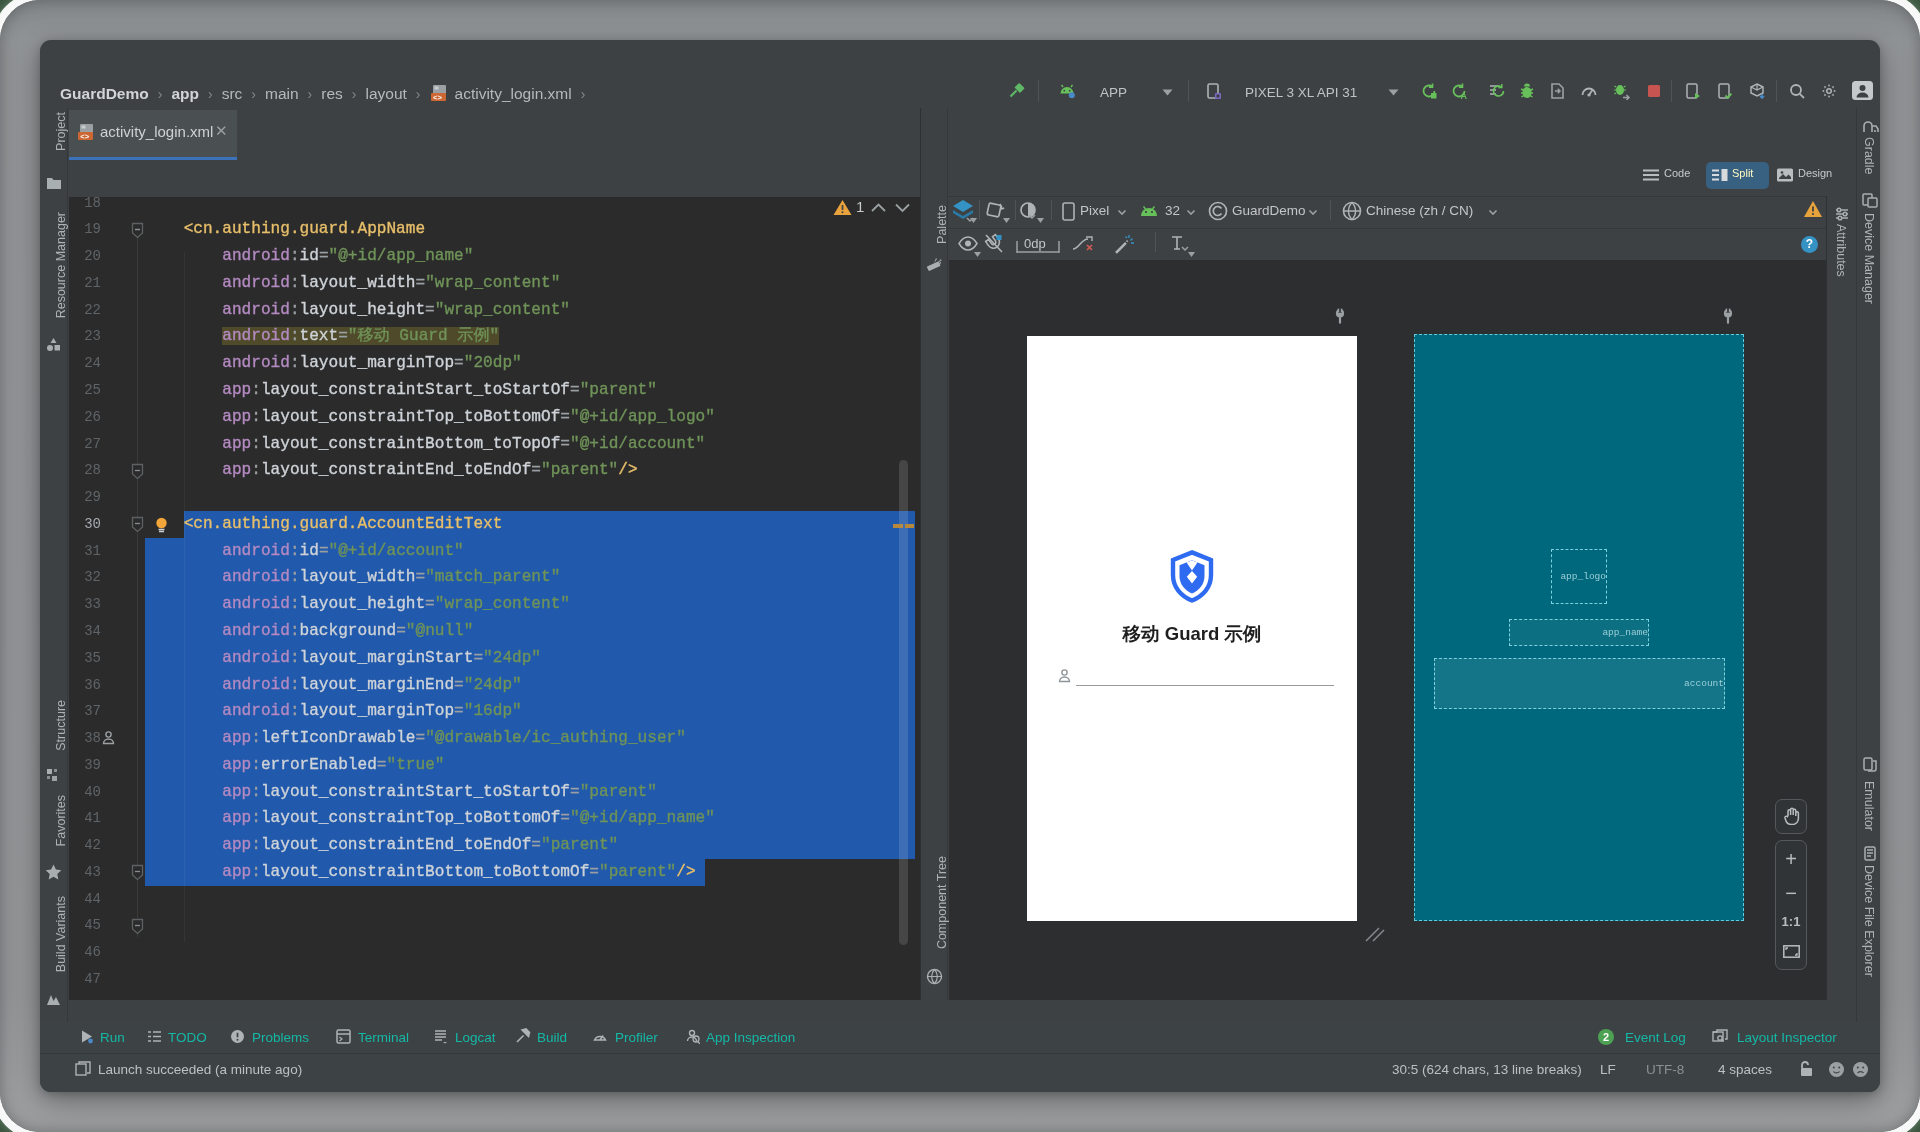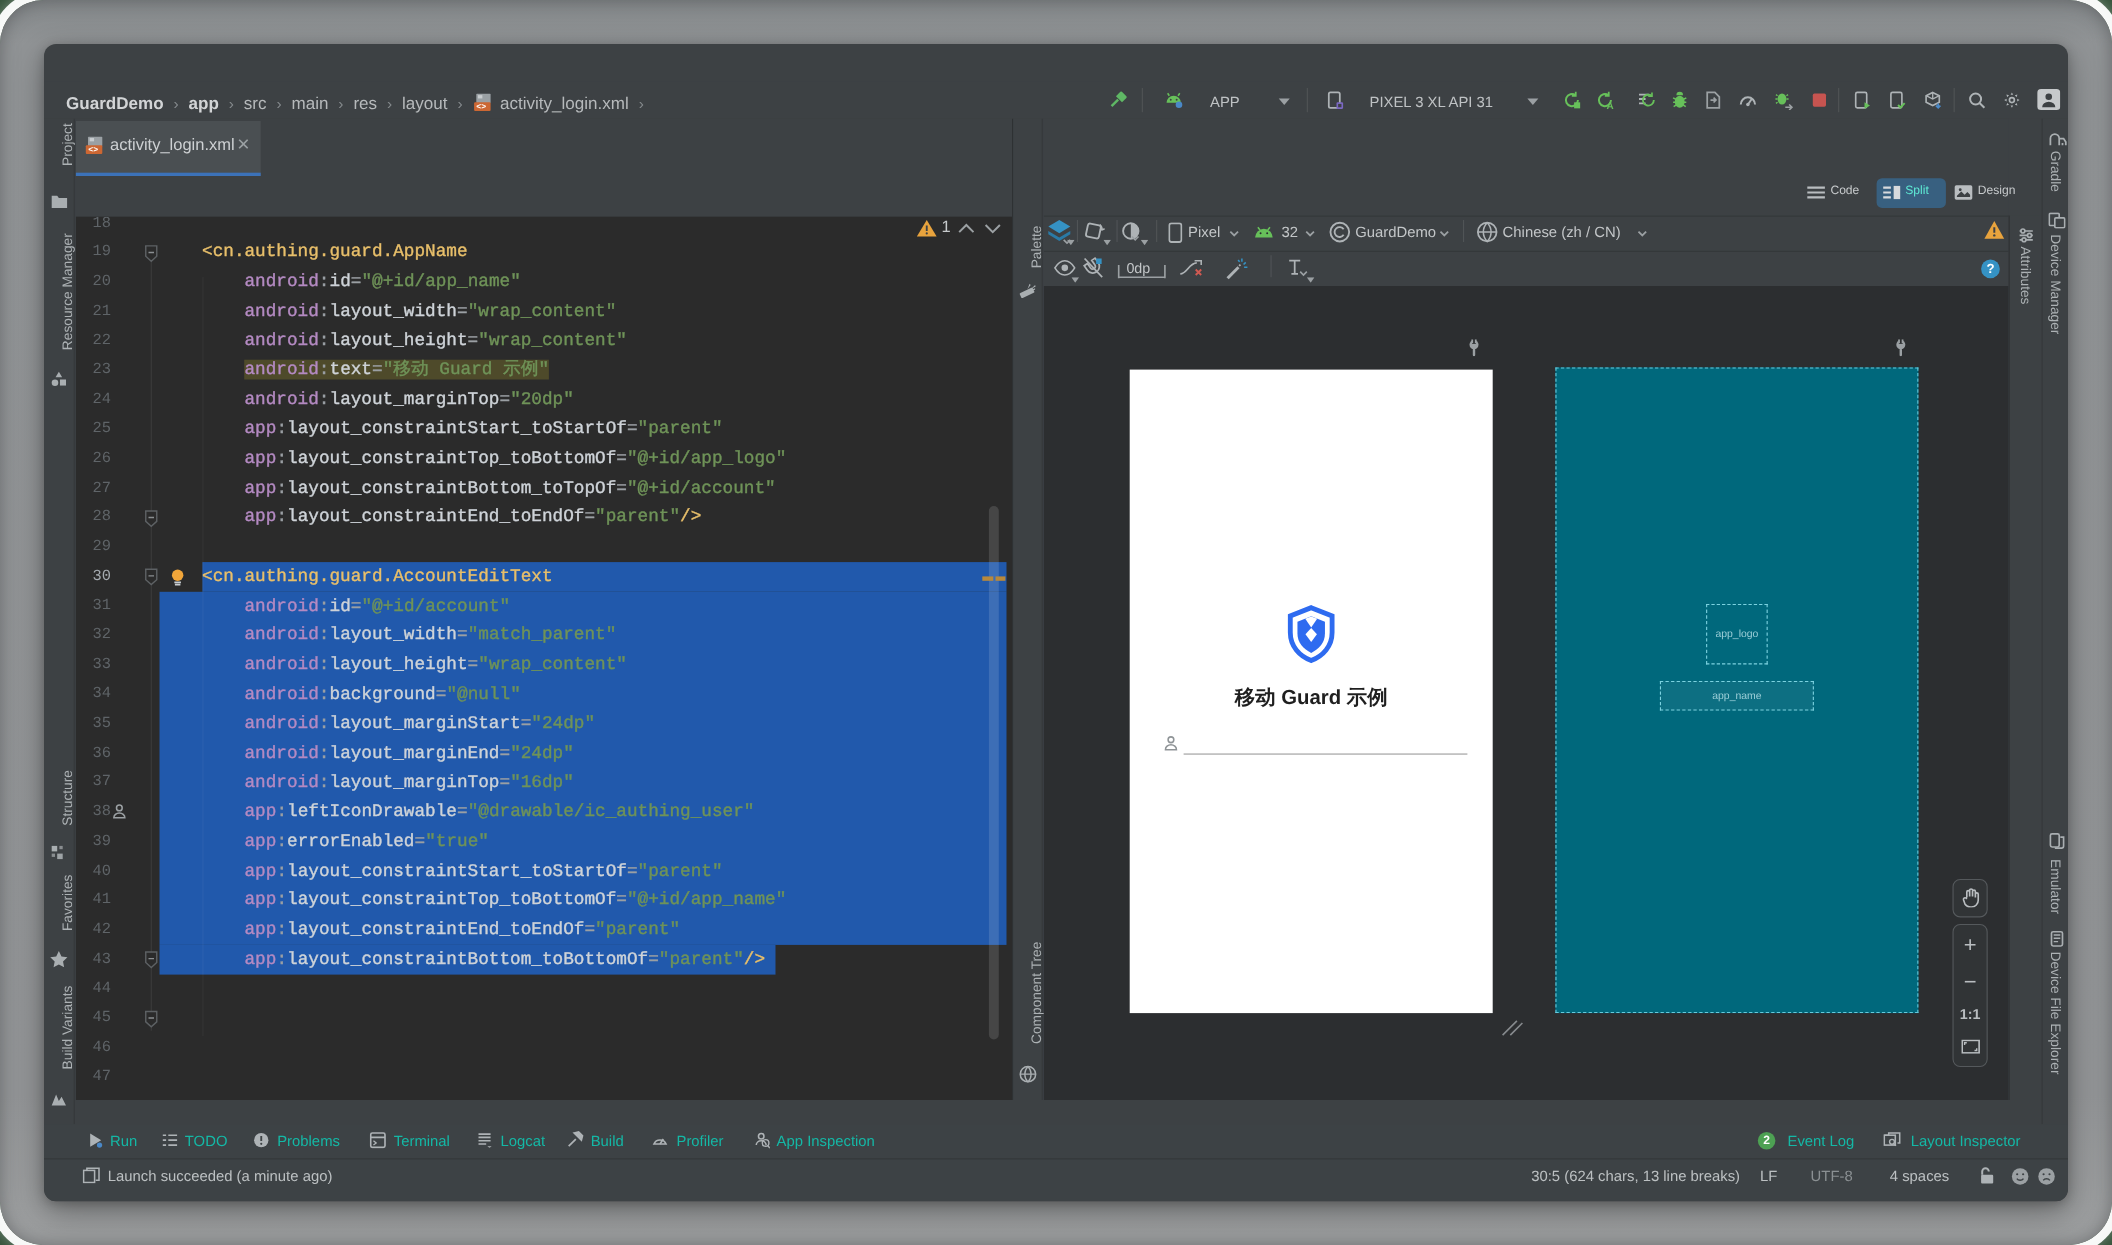--- a/index.html
+++ b/index.html
@@ -60,21 +60,21 @@
 .splitbtn { position:absolute; left:1666px; top:122px; width:63px; height:27px; border-radius:5px; background:#386080; }
 .dh2t { position:absolute; top:163px; font-size:13.5px; color:#c3c6c8; }
 .qm { position:absolute; left:1761px; top:196px; width:17px; height:17px; border-radius:50%; background:#3592c4;
    color:#fff; font-size:12px; font-weight:bold; text-align:center; line-height:17px; }
 #dhline1 { position:absolute; left:909px; top:156px; width:877px; height:1px; background:#34383a; }
 #dhline2 { position:absolute; left:909px; top:188px; width:877px; height:1px; background:#34383a; }
 
 .phone { position:absolute; left:987px; top:296px; width:330px; height:585px; background:#fff; }
 .ptitle { position:absolute; left:987px; top:581px; width:330px; text-align:center; font-size:18.5px; font-weight:bold; color:#1f1f1f; }
 .bp { position:absolute; left:1374px; top:294px; width:330px; height:587px; background:#00687c; outline:1px dashed #66cbdd; outline-offset:-1px; }
-.bpbox { position:absolute; border:1px dashed #7cd2e0; color:#9ccfd8; font-size:9.5px; text-align:center; display:flex; align-items:center; justify-content:center; }
+.bpbox { position:absolute; border:1px dashed #7cd2e0; color:#9ccfd8; font-size:9.5px; text-align:center; display:flex; align-items:center; justify-content:flex-end;font-family:Liberation Mono, monospace; }
 .zbtn { position:absolute; width:32px; border:1px solid #55595c; border-radius:7px; background:#313436; }
 .zi { position:absolute; left:1735px; width:32px; text-align:center; font-size:20px; color:#b9bdc0; }
 
 #astripe { position:absolute; left:1786px; top:156px; width:30px; bottom:92px; background:#3d4144; border-left:1px solid #2e3133; }
 #rstripe { position:absolute; left:1816px; top:68px; width:24px; bottom:70px; background:#3d4144; border-left:1px solid #35383b; }
 
 .bcrumb { position:absolute; left:29px; top:960px; width:1787px; height:22px; background:#2f3335; font-size:13.5px; color:#b4b8ba; padding-left:79px; line-height:21px; }
 .csep2 { color:#87898b; margin:0 10px; }
 #btoolbar { position:absolute; left:0; top:982px; width:100%; height:31px; background:#3d4245; }
 .bbt { position:absolute; top:990px; font-size:13.5px; color:#14b8a6; }
@@ -372,21 +372,21 @@
       </g>
     </svg>
     <div class="dh1t" style="left:1624px">Code</div>
     <div class="splitbtn"></div>
     <svg width="17" height="16" viewBox="0 0 17 16" style="position:absolute;left:1671px;top:128px">
       <g stroke="#d7dadd" stroke-width="2">
         <path d="M1 2.5 h7 M1 7 h7 M1 11.5 h7"></path>
       </g>
       <rect x="10.5" y="1" width="6" height="12" fill="#d7dadd"></rect>
     </svg>
-    <div class="dh1t" style="left:1692px;color:#5eead4">Split</div>
+    <div class="dh1t" style="left:1692px;color:#fef9c3">Split</div>
     <svg width="18" height="17" viewBox="0 0 18 17" style="position:absolute;left:1736px;top:127px">
       <rect x="1" y="1.5" width="16" height="13" rx="1.5" fill="#b9bdc0"></rect>
       <path d="M3 11 l4 -4 l3 3 l2.5 -2.5 l2.5 2.5 v2 H3z" fill="#3d4144"></path>
       <circle cx="6" cy="5.5" r="1.3" fill="#3d4144"></circle>
     </svg>
     <div class="dh1t" style="left:1758px">Design</div>
     <svg width="24" height="26" viewBox="0 0 24 26" style="position:absolute;left:911px;top:158px">
       <path d="M12 2 L22 8 L12 14 L2 8z" fill="#3592c4"></path>
       <path d="M2 12 l10 6 l10 -6 v3 l-10 6 l-10 -6z" fill="#2a7aa6"></path>
       <path d="M16 20 l3 3 l3 -3" fill="none" stroke="#9ba0a3" stroke-width="1.5"></path>
@@ -515,20 +515,23 @@
       <path d="M2.5 13.5 a5 4.5 0 0 1 10 0z" fill="none" stroke="#8f9497" stroke-width="1.4"></path>
     </svg>
     <div style="position:absolute;left:1036px;top:645px;width:258px;height:1px;background:#9b9b9b"></div>
     <div class="bp"></div>
     <div class="bpbox" style="left:1511px;top:509px;width:56px;height:55px">
       <span>app_logo</span>
     </div>
     <div class="bpbox" style="left:1469px;top:579px;width:140px;height:27px;background:rgba(255,255,255,0.05)">
       <span>app_name</span>
     </div>
+    <div class="bpbox" style="left:1394px;top:618px;width:291px;height:51px;background:#147488">
+      <span>account</span>
+    </div>
     <svg width="22" height="16" viewBox="0 0 22 16" style="position:absolute;left:1324px;top:886px">
       <path d="M2 15 L15 2 M9 15 L20 4" stroke="#85898c" stroke-width="1.5"></path>
     </svg>
     <div class="zbtn" style="left:1735px;top:759px;height:35px"></div>
     <svg width="17" height="18" viewBox="0 0 17 18" style="position:absolute;left:1743px;top:767px">
       <path d="M5 9 V4 a1.3 1.3 0 0 1 2.6 0 M7.6 8 V2.5 a1.3 1.3 0 0 1 2.6 0 M10.2 8 V3.5 a1.3 1.3 0 0 1 2.6 0 V8 M12.8 9 v-3 a1.3 1.3 0 0 1 2.6 0 v5.5 a6 6 0 0 1 -6 6 h-1 a6 6 0 0 1 -5 -2.5 L2 11 a1.5 1.5 0 0 1 2.4 -1.5 l0.6 0.8" fill="none" stroke="#b9bdc0" stroke-width="1.5"></path>
     </svg>
     <div class="zbtn" style="left:1735px;top:800px;height:130px"></div>
     <div class="zi" style="top:808px">+</div>
     <div class="zi" style="top:842px">−</div>

